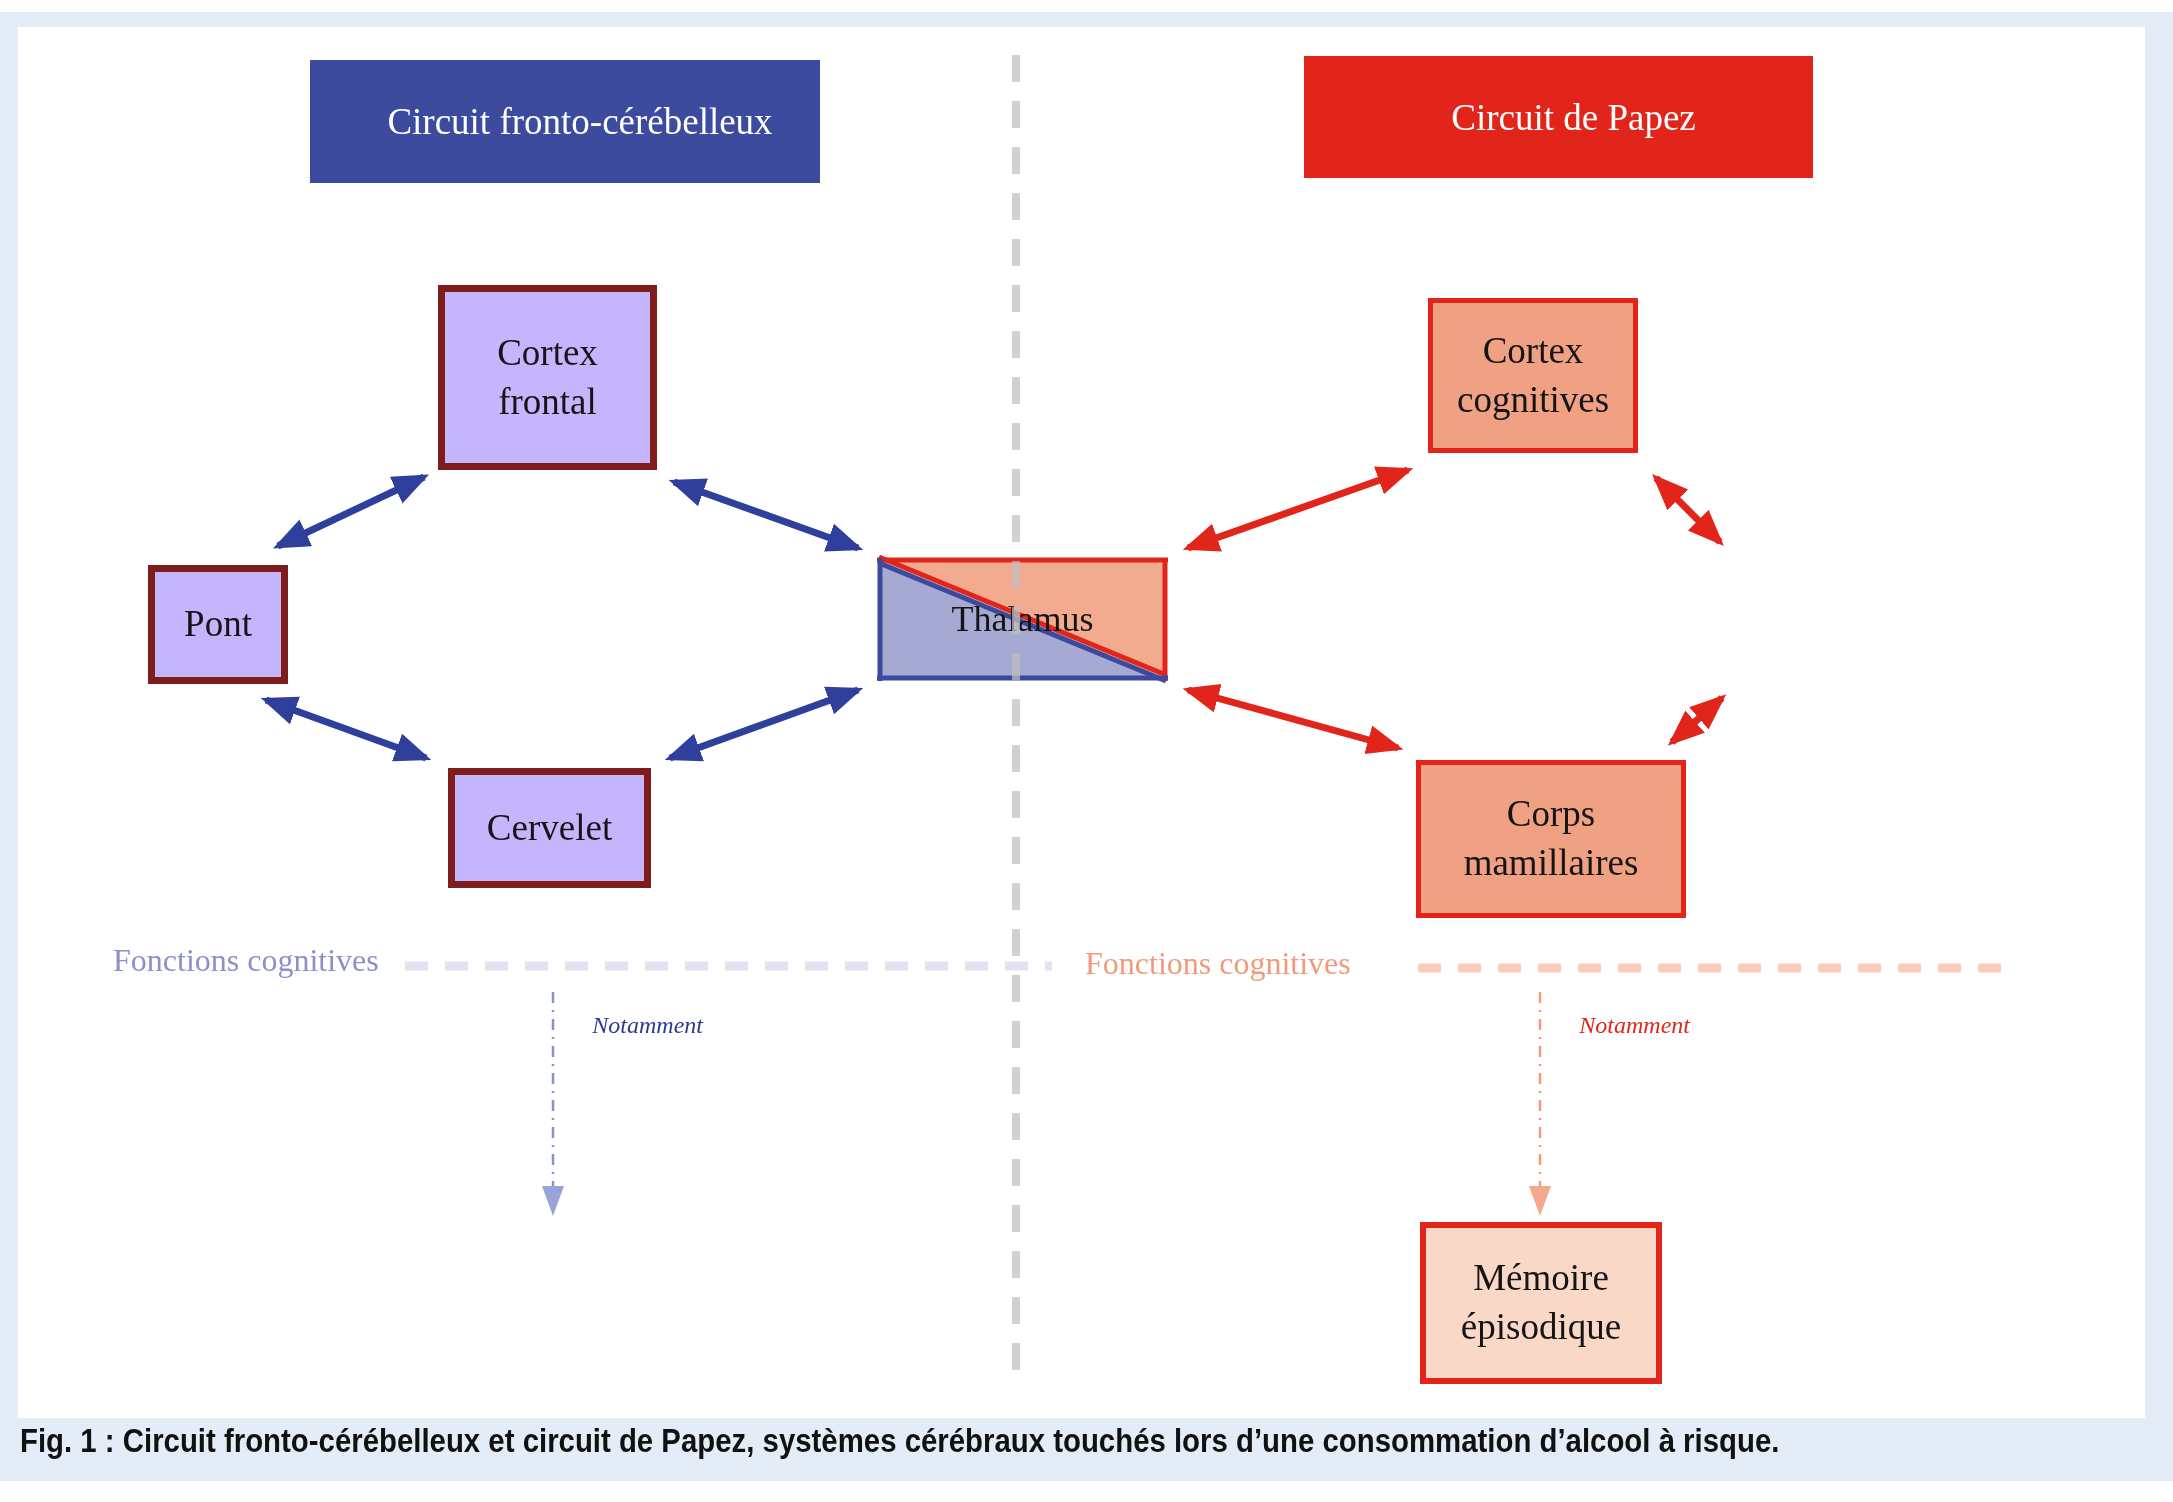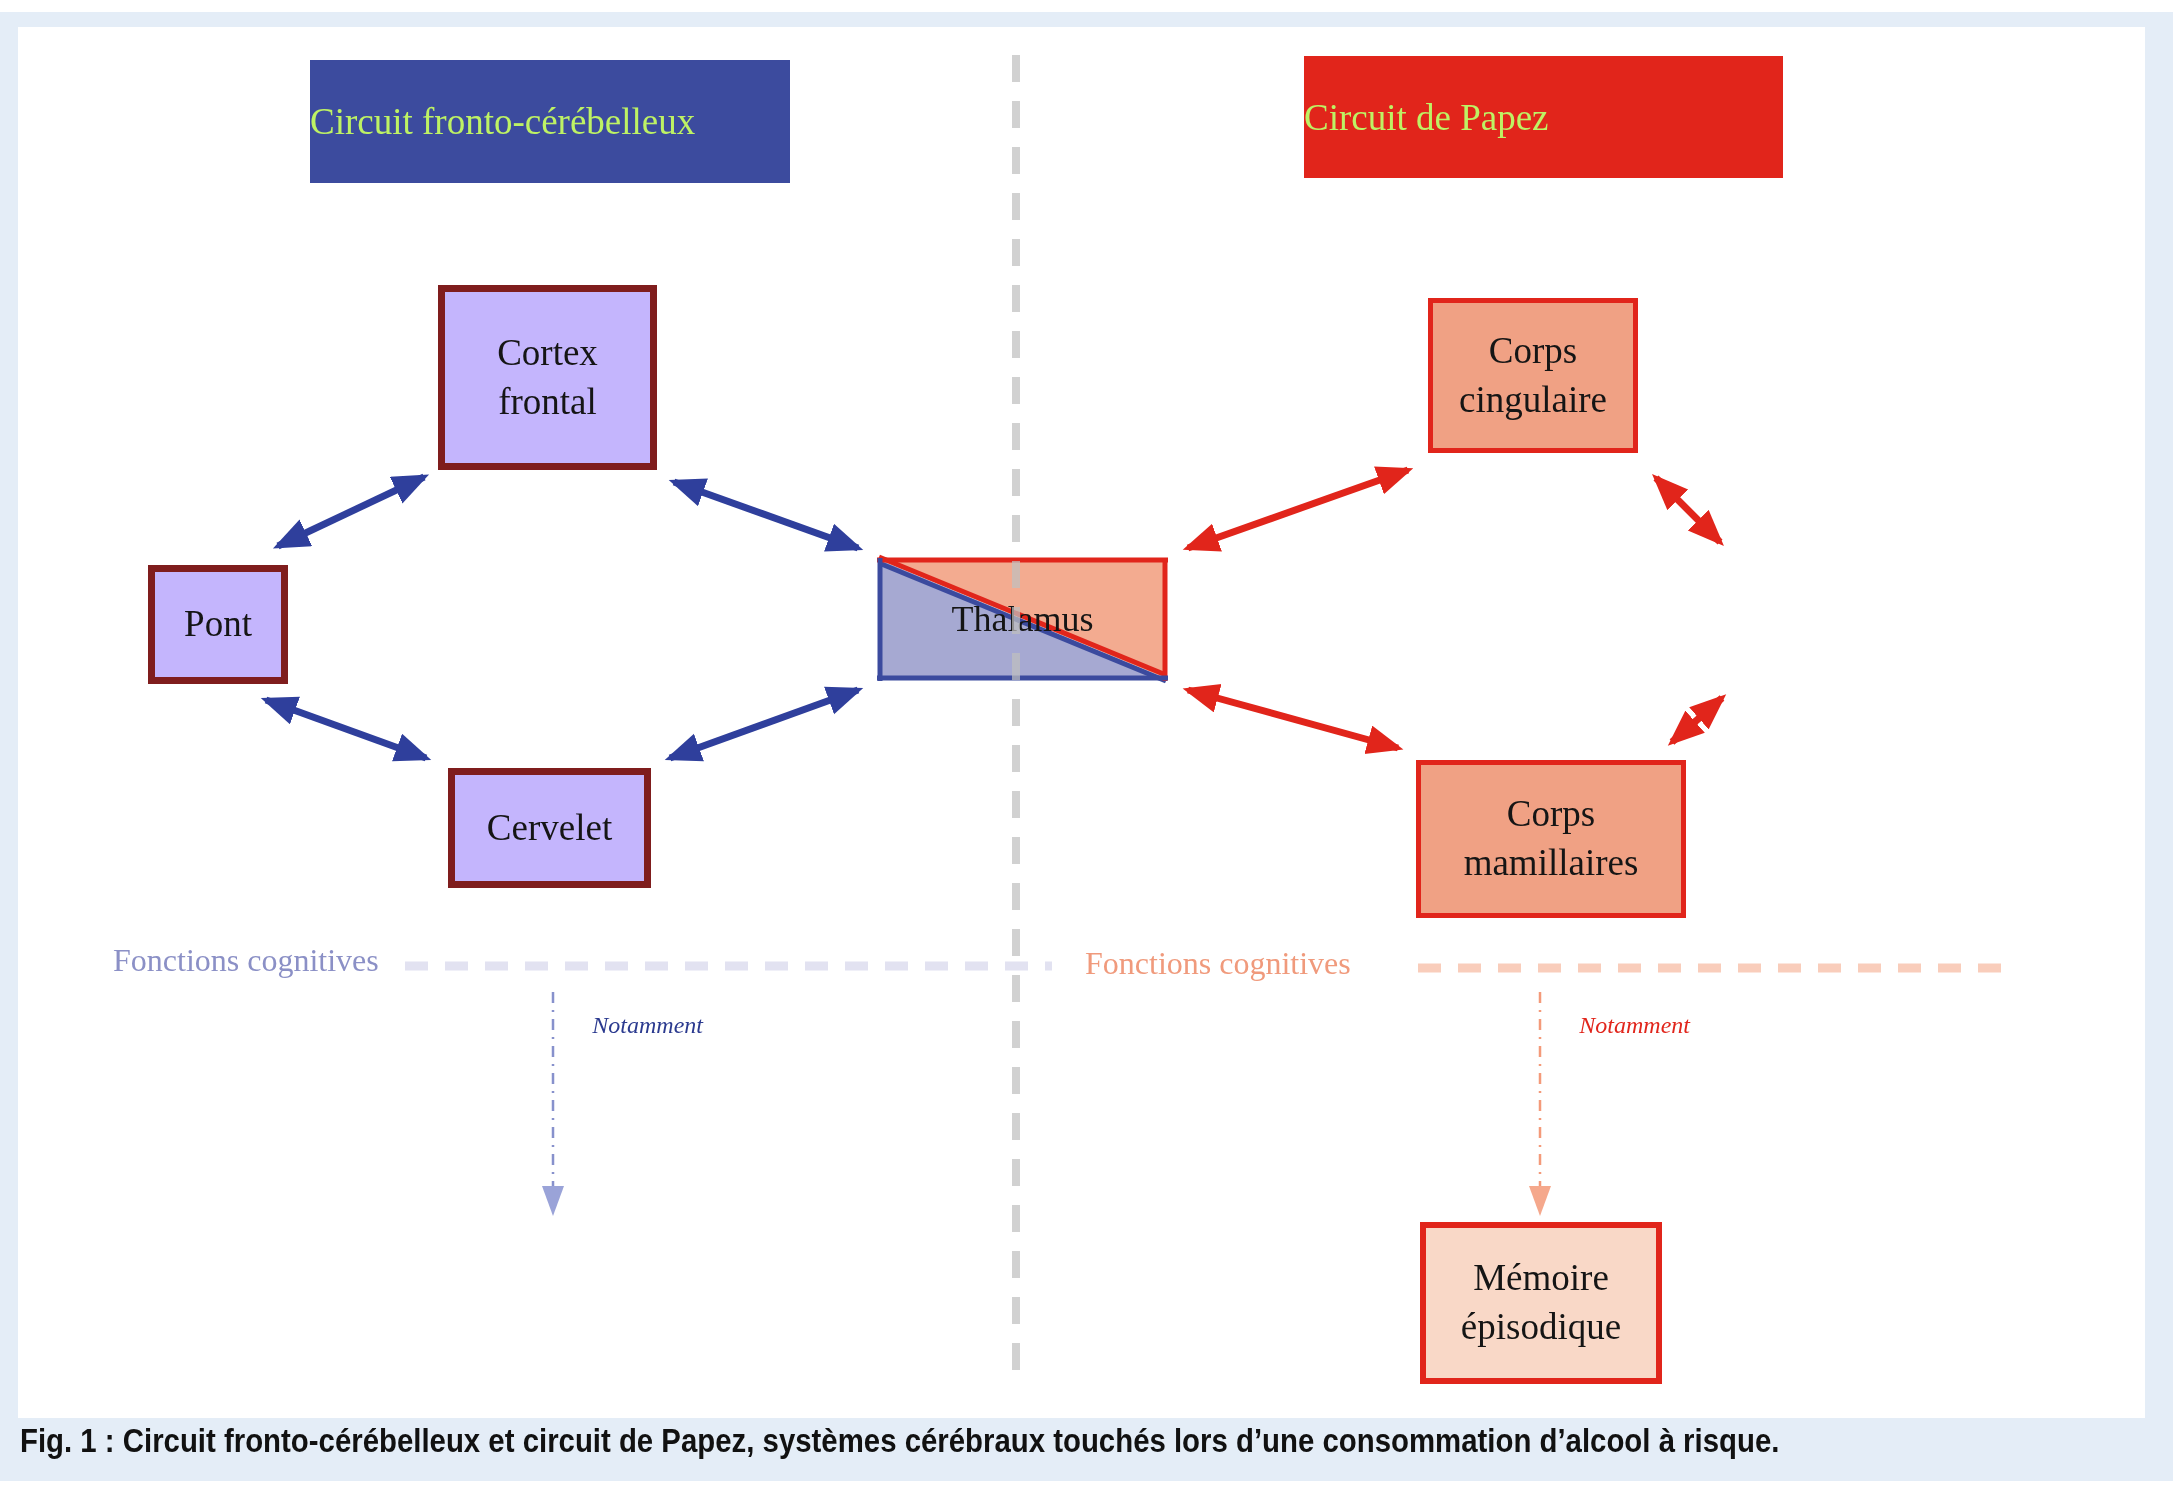--- a/index.html
+++ b/index.html
@@ -7,22 +7,22 @@
          font-family:"Liberation Serif","DejaVu Serif",serif;}
   .panel-bg{position:absolute;left:0;top:12px;width:2173px;height:1469px;background:#e4edf7;}
   .content-area{position:absolute;left:18px;top:27px;width:2127px;height:1391px;background:#ffffff;}
   svg.layer{position:absolute;left:0;top:0;width:2173px;height:1502px;}
   #connector-layer{z-index:1;}
   #divider-layer{z-index:3;pointer-events:none;}
   .node{position:absolute;display:flex;align-items:center;justify-content:center;text-align:center;
         box-sizing:border-box;color:#151515;font-size:37px;line-height:1.32;z-index:2;}
   .blue-node{background:#c4b5fd;border:7px solid #7f1d1d;}
   .salmon-node{background:#f0a184;border:5px solid #e1251b;}
-  .header-box{position:absolute;display:flex;align-items:center;justify-content:flex-start;
-        color:#bef264;font-size:37px;z-index:2;}
+  .header-box{position:absolute;display:flex;align-items:center;justify-content:center;
+        color:#ffffff;font-size:37px;z-index:2;padding-left:30px;}
   .hdr-blue{background:#3c4b9e;}
   .hdr-red{background:#e1251b;}
   .thalamus-label{position:absolute;left:880px;top:560px;width:285px;height:118px;display:flex;
         align-items:center;justify-content:center;font-size:36px;color:#151515;z-index:2;}
   .functions-label{position:absolute;font-size:32px;z-index:2;}
   .fn-left{color:#8b90c6;left:113px;top:942px;}
   .fn-right{color:#f09a7c;left:1085px;top:945px;}
   .notably-label{position:absolute;font-size:24px;z-index:2;width:300px;text-align:right;font-style:italic;}
   .nb-left{color:#2b3a8f;left:403px;top:1012px;}
   .nb-right{color:#e1251b;left:1390px;top:1012px;}
@@ -98,21 +98,21 @@
   </div>
   <div class="node blue-node" style="left:448px;top:768px;width:203px;height:120px;">
     <span>Cervelet</span>
   </div>
 
   <div class="thalamus-label">
     <span>Thalamus</span>
   </div>
 
   <div class="node salmon-node" style="left:1428px;top:298px;width:210px;height:155px;">
-    <span>Corps cingulaire</span>
+    <span>Cortex cognitives</span>
   </div>
   <div class="node salmon-node" style="left:1416px;top:760px;width:270px;height:158px;">
     <span>Corps mamillaires</span>
   </div>
 
   <div class="functions-label fn-left">
     <span>Fonctions cognitives</span>
   </div>
   <div class="functions-label fn-right">
     <span>Fonctions cognitives</span>

